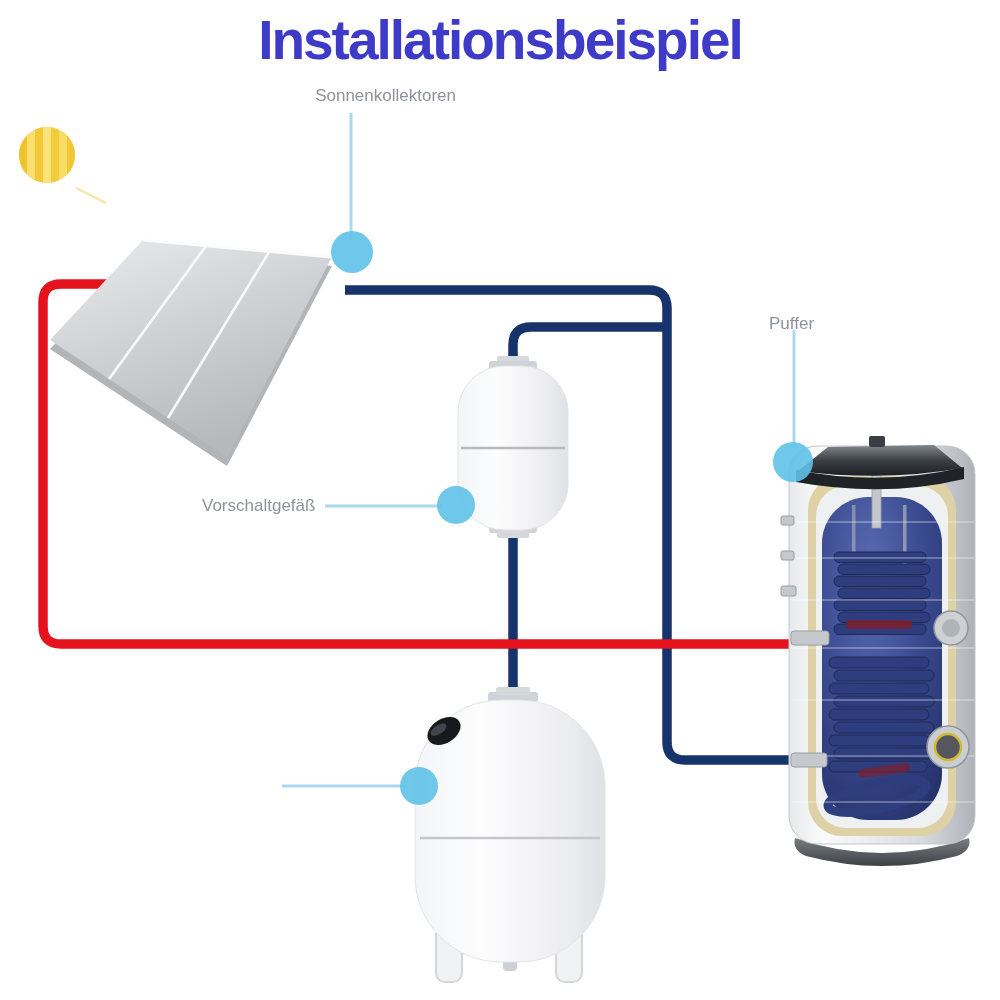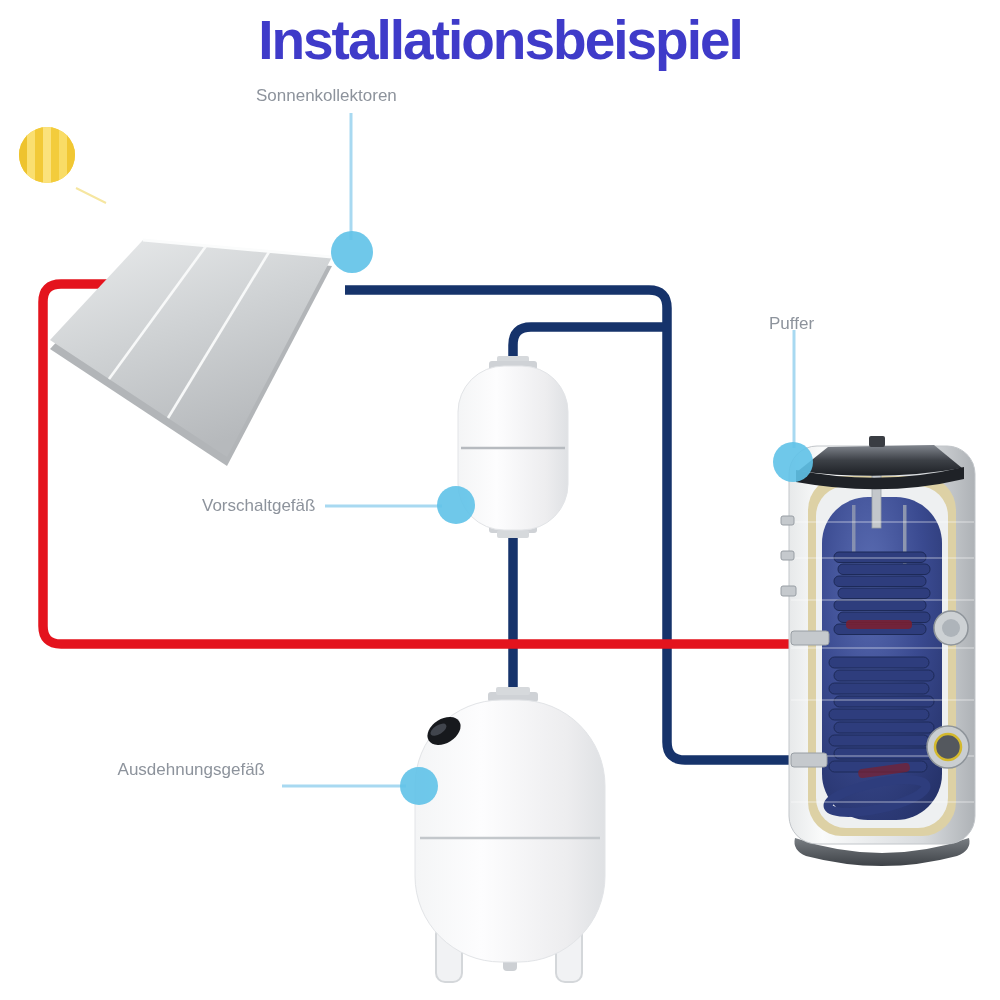--- a/index.html
+++ b/index.html
@@ -11,21 +11,21 @@
     --leader-blue:#a8d9f1;
     --sun-yellow:#f5d042;
   }
   html,body{margin:0;padding:0;background:#ffffff;}
   #stage{position:relative;width:1000px;height:1000px;background:#ffffff;overflow:hidden;
          font-family:"Liberation Sans","DejaVu Sans",sans-serif;}
   #diagram-svg{position:absolute;left:0;top:0;}
   .title{position:absolute;top:8px;left:0;width:1000px;text-align:center;
          font-size:55px;font-weight:700;letter-spacing:-2px;color:var(--title-blue);}
   .lbl{position:absolute;font-size:17px;color:var(--label-gray);line-height:22px;}
-  .lbl-collectors{top:85px;left:256px;width:200px;text-align:left;}
+  .lbl-collectors{top:85px;left:256px;width:200px;text-align:right;}
   .lbl-vorschalt{top:495px;left:202px;text-align:right;}
   .lbl-ausdehnung{top:759px;left:63px;width:202px;text-align:right;}
   .lbl-puffer{top:295px;left:769px;margin-top:18px;}
   .pipe-navy{stroke:var(--pipe-navy);stroke-width:9.5;fill:none;}
   .pipe-red{stroke:var(--pipe-red);stroke-width:9.5;fill:none;}
   .leader{stroke:var(--leader-blue);stroke-width:3;fill:none;}
   .dot{fill:var(--dot-blue);fill-opacity:0.9;}
 </style>
 </head>
 <body>
@@ -205,16 +205,15 @@
     <circle class="dot" cx="456" cy="505" r="19"></circle>
     <circle class="dot" cx="419" cy="786" r="19"></circle>
     <circle class="dot" cx="793" cy="462" r="20"></circle>
   </g>
 </svg>
 
   <div class="title">Installationsbeispiel</div>
   <div class="lbl lbl-collectors">Sonnenkollektoren</div>
   <div class="lbl lbl-vorschalt">Vorschaltgefäß</div>
   <div class="lbl lbl-ausdehnung">
-    <div>Ausdehnungsgefäß</div>
   </div>
   <div class="lbl lbl-puffer">Puffer</div>
 </div>
 
 </body></html>

